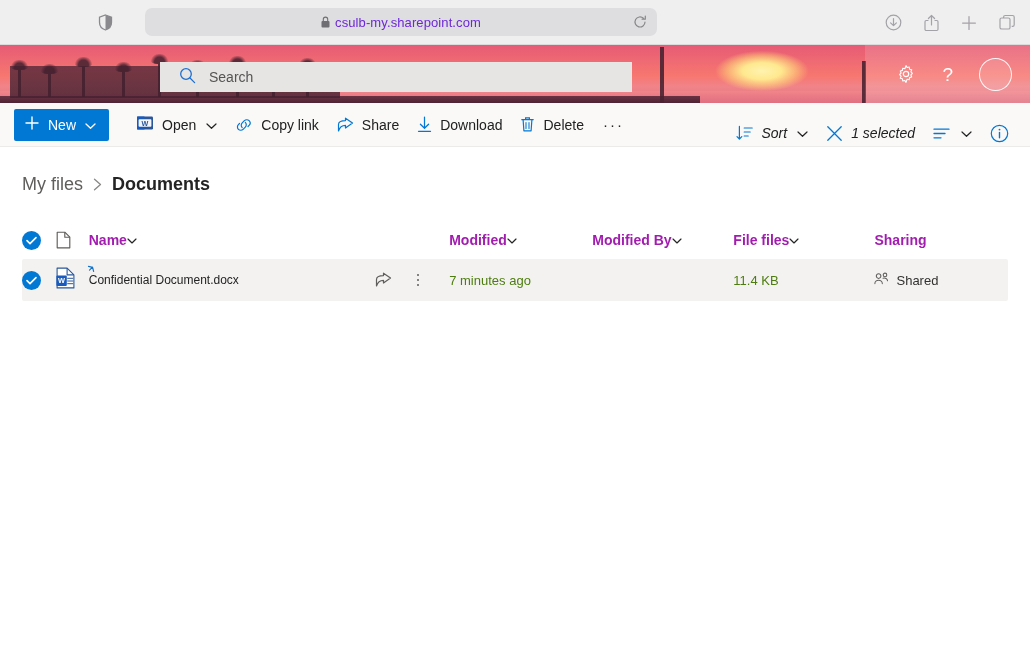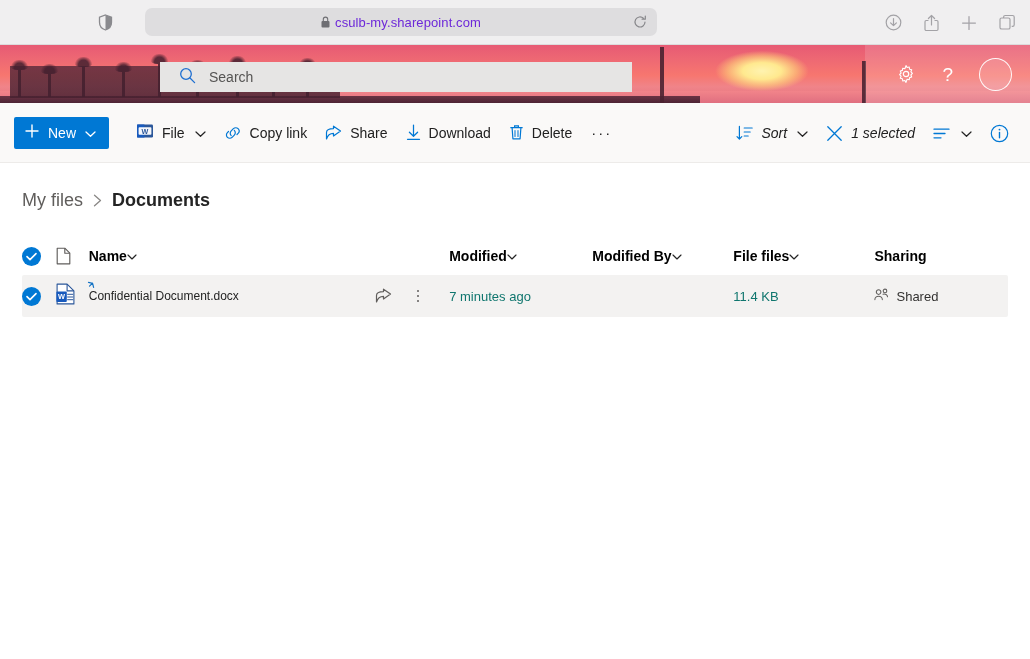--- a/index.html
+++ b/index.html
@@ -116,21 +116,21 @@
   .header-icons > span { display:flex; align-items:center; justify-content:center; }
   .avatar {
     width: 33px; height: 33px; border-radius: 50%;
     border: 1.5px solid rgba(255,255,255,0.95);
     background: rgba(255,255,255,0.10);
   }
   .help-q { font-size: 19px; font-weight: 400; color: #fff; line-height: 1; }
 
   
   .command-bar {
-    height: 60px;
+    height: 44px;
     background: #faf9f8;
     border-bottom: 1px solid #edebe9;
     display: flex;
     align-items: center;
     padding: 0 14px;
     position: relative;
   }
   .new-button {
     display: flex; align-items: center; gap: 9px;
     background: #0078d4; color: #fff;
@@ -172,36 +172,36 @@
   .c-check { width: 36px; display: flex; align-items: center; }
   .c-icon { width: 34px; display: flex; align-items: center; }
   .c-name { width: 300px; display: flex; align-items: center; position: relative; }
   .c-rowact { width: 78px; display: flex; align-items: center; gap: 22px; }
   .c-mod { width: 150px; }
   .c-modby { width: 148px; }
   .c-size { width: 148px; }
   .c-share { width: 140px; }
 
   .col-head {
-    font-size: 14px; font-weight: 700; color: #000000;
+    font-size: 14px; font-weight: 700; color: #a21caf;
     display: flex; align-items: flex-start; cursor: pointer;
   }
   .check-circle {
     width: 19px; height: 19px; border-radius: 50%;
     background: #0078d4; display: flex; align-items: center; justify-content: center;
     cursor: pointer;
   }
   .file-row {
     background: #f3f2f1;
     border-radius: 2px;
   }
   .file-name {
     font-size: 12px; color: #242424; cursor: pointer;
   }
-  .cell-text { font-size: 13px; color: #0f766e; }
+  .cell-text { font-size: 13px; color: #4d7c0f; }
   .share-cell { display: flex; align-items: center; gap: 7px; font-size: 13px; color: #323130; }
   .rowact-icon { color: #605e5c; display:flex; align-items:center; cursor:pointer; }
   .kebab {
     display: flex; flex-direction: column; gap: 2.5px; align-items: center;
     cursor: pointer; padding: 4px 3px;
   }
   .kebab i { width: 2.5px; height: 2.5px; background: #605e5c; border-radius: 50%; display: block; }
   .busy-cursor {
     position: absolute; left: -8px; top: -8px;
     color: #1473c4;
@@ -324,21 +324,21 @@
 
   <div class="cmd">
     <span>
       <svg width="18" height="18" viewBox="0 0 18 18">
         <rect x="1" y="2.5" width="16" height="13" rx="1.2" fill="#2b579a"></rect>
         <rect x="1" y="2.5" width="7.4" height="13" fill="#185abd"></rect>
         <rect x="2.6" y="5.2" width="12.8" height="7.6" rx="0.8" fill="#ffffff" opacity="0.95"></rect>
         <text x="9" y="11.6" font-size="7.2" font-family="Liberation Sans, sans-serif" font-weight="bold" fill="#2b579a" text-anchor="middle">W</text>
       </svg>
     </span>
-    <span>File</span>
+    <span>Open</span>
     <span class="chev">
       <svg width="11" height="7" viewBox="0 0 11 7" fill="none">
           <path d="M1 1l4.5 4.3L10 1" stroke="#242424" stroke-width="1.2" fill="none" stroke-linecap="round" stroke-linejoin="round"></path>
         </svg>
     </span>
   </div>
 
   <div class="cmd">
     <span class="icon-blue">
       <svg width="18" height="16" viewBox="0 0 18 16" fill="none">

